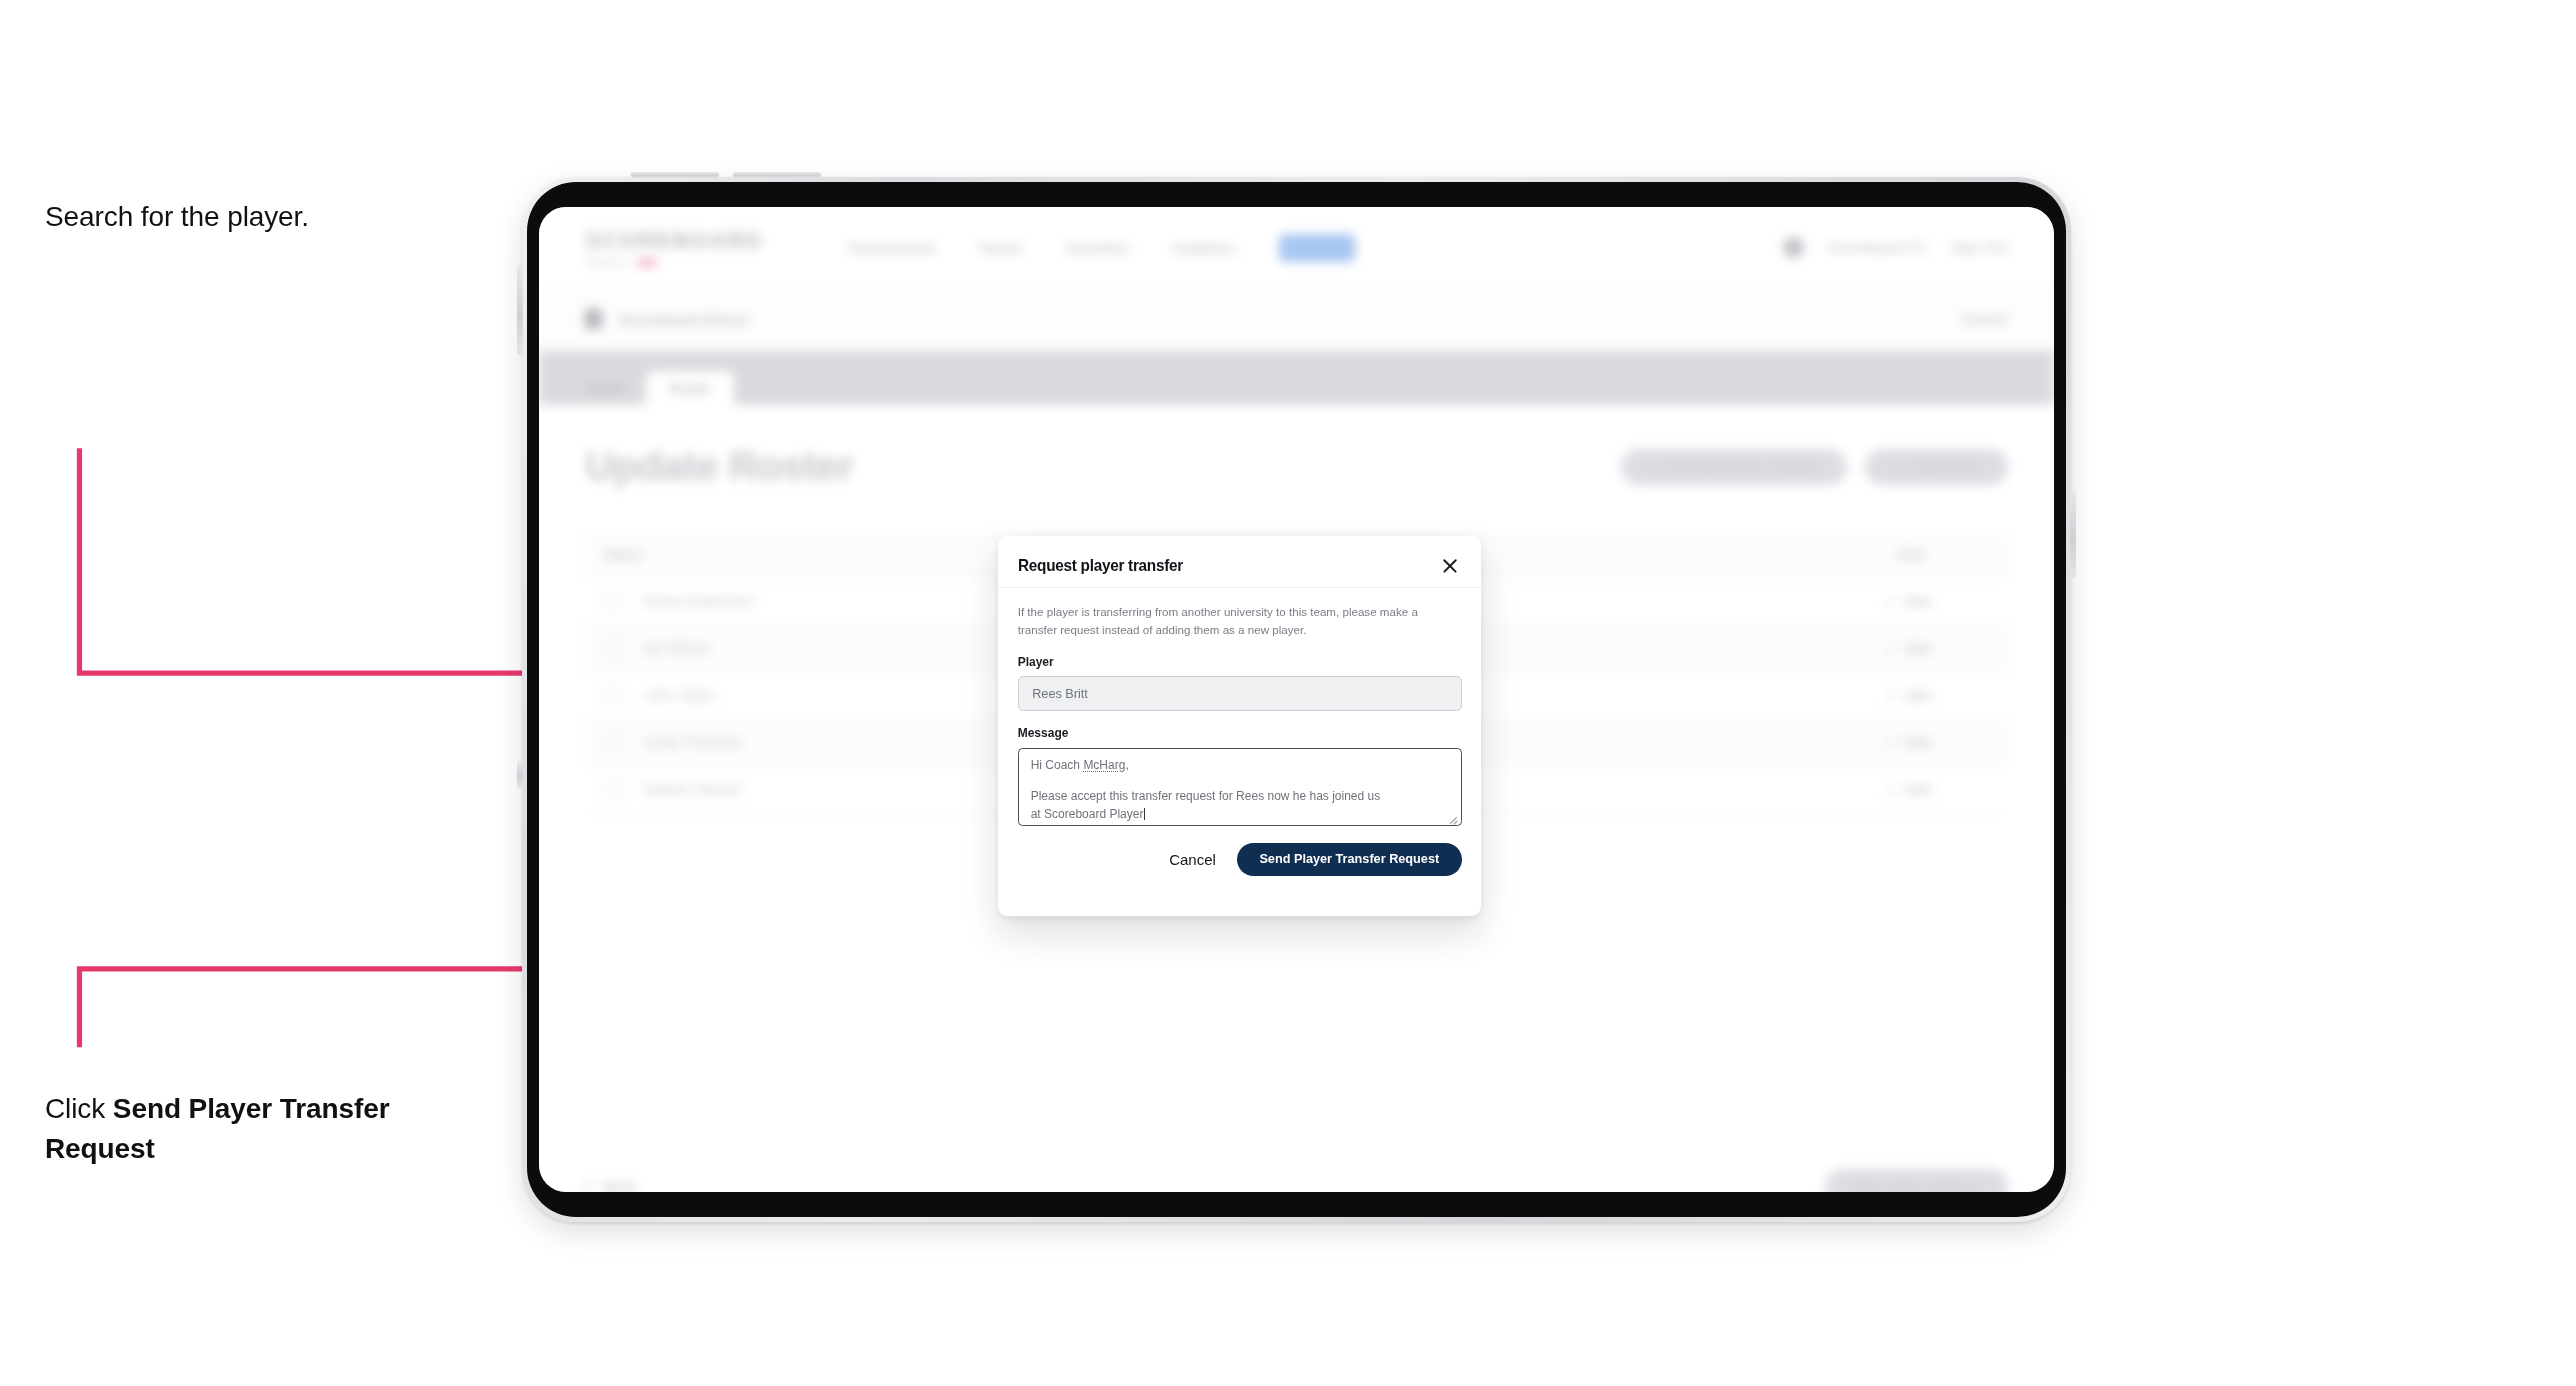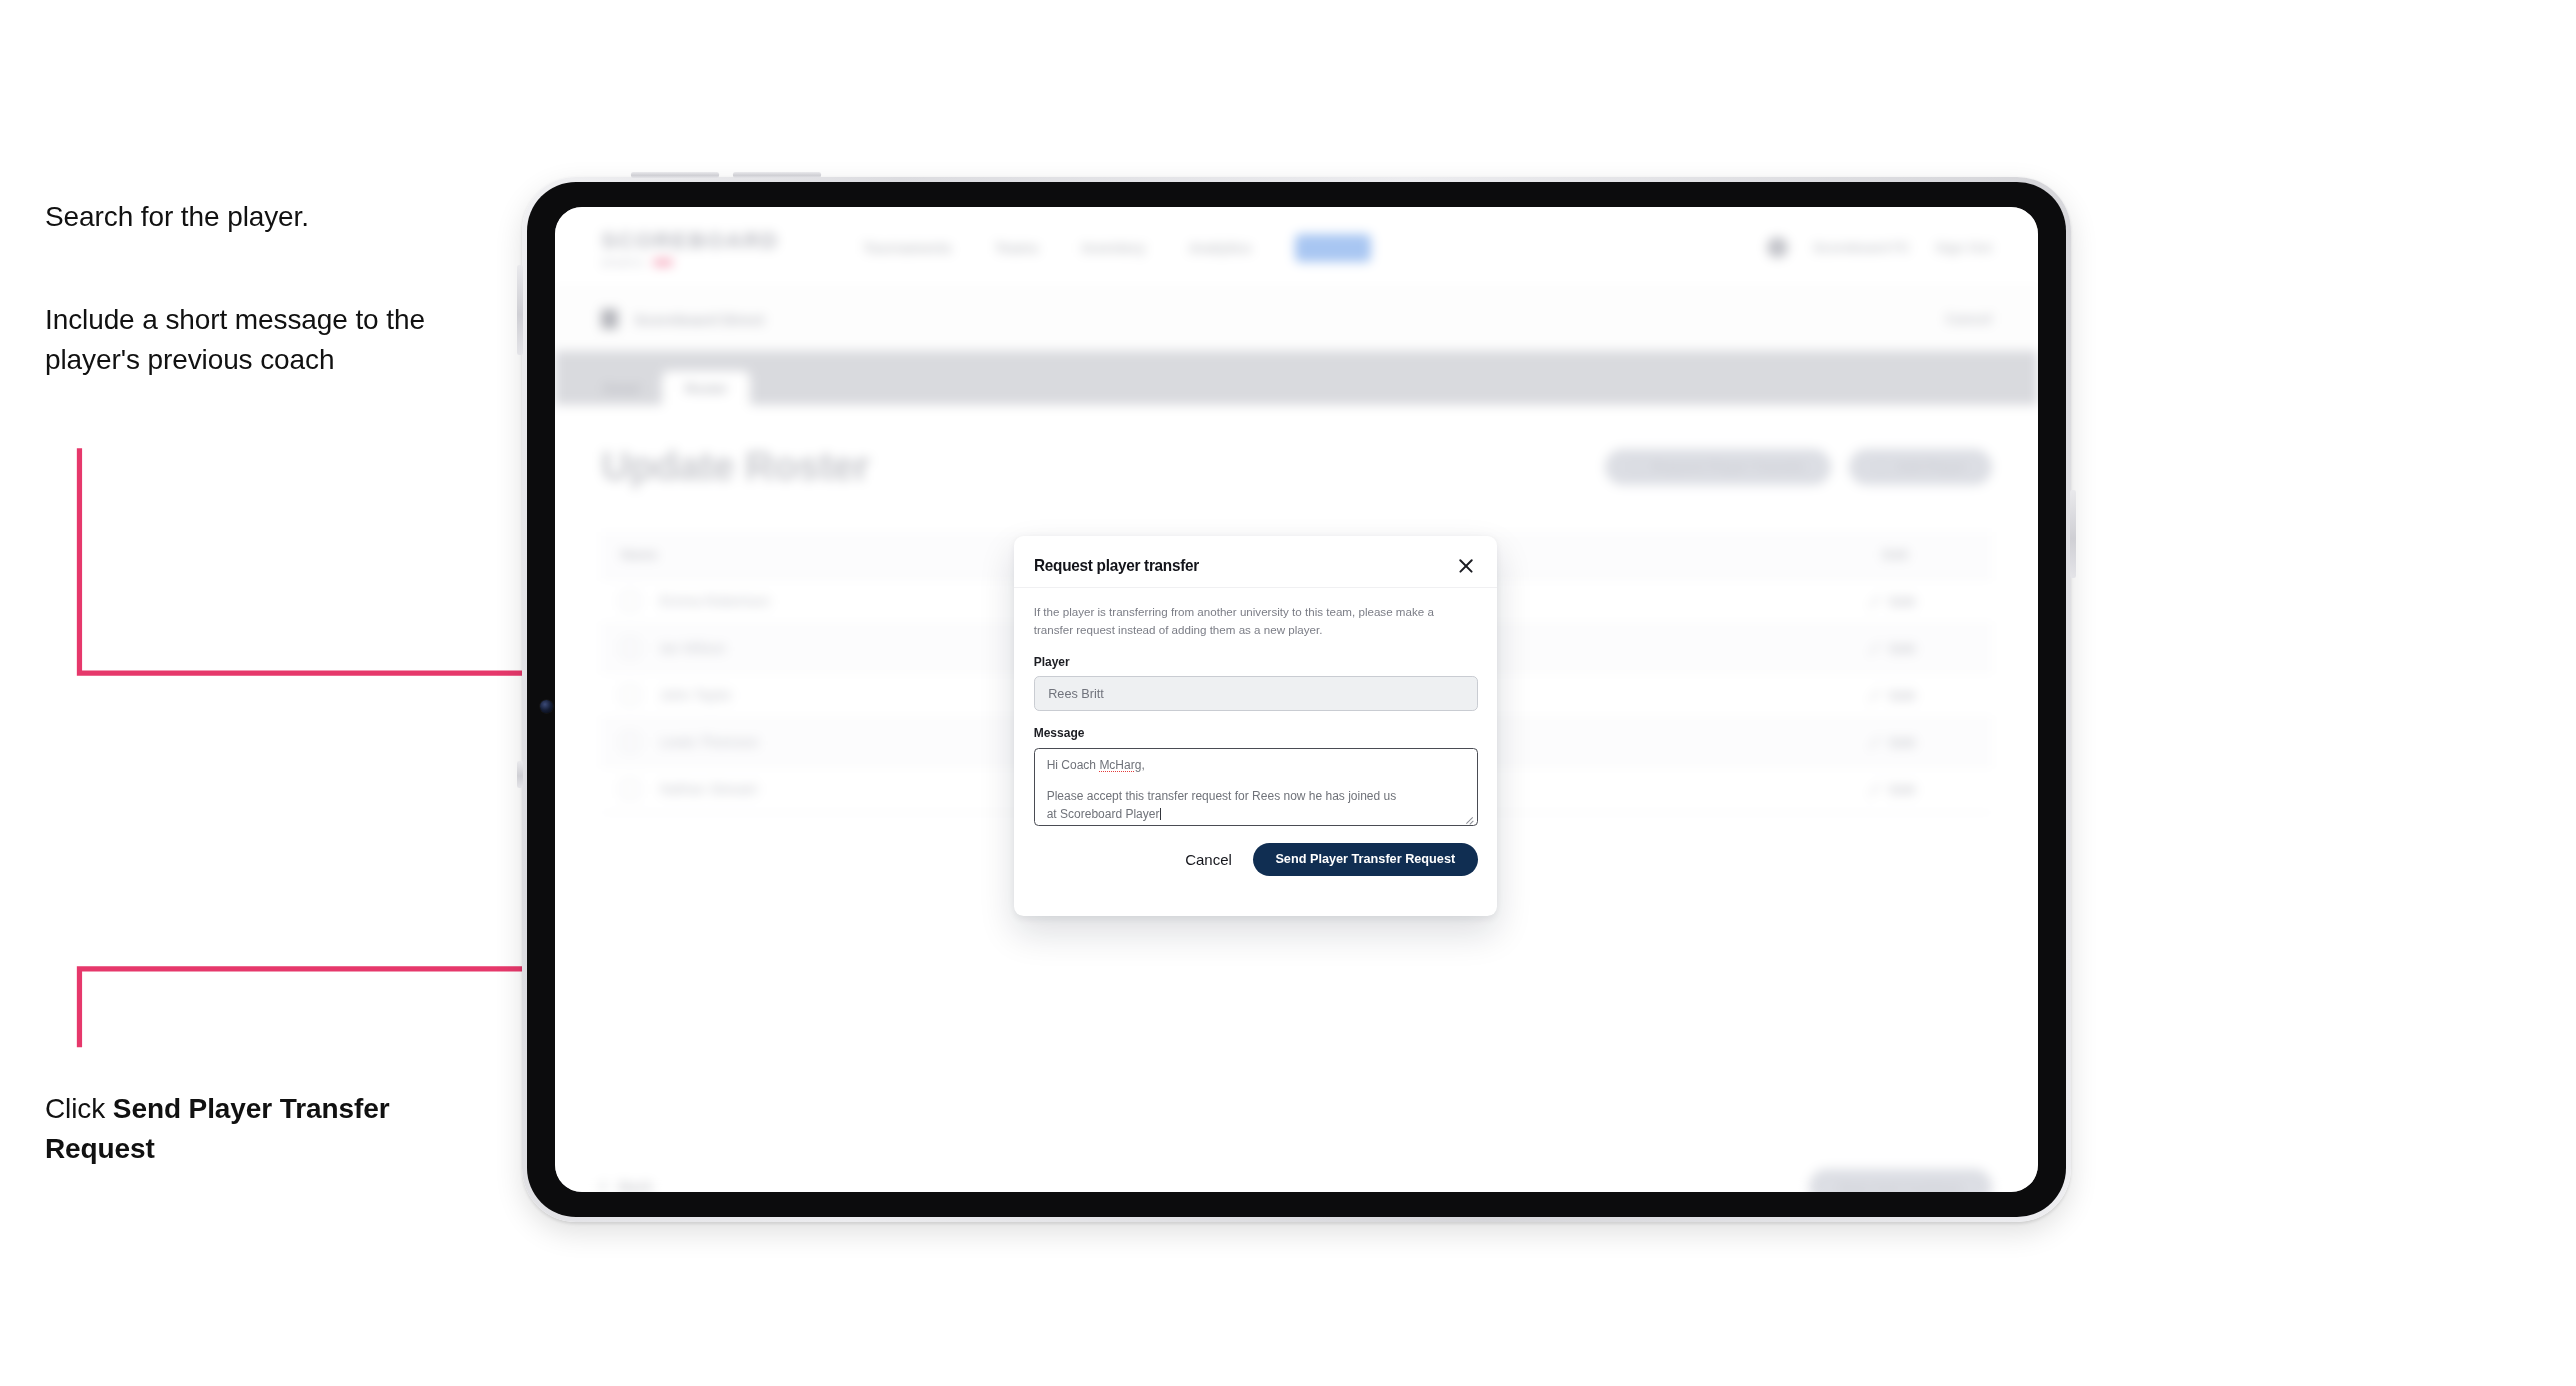--- a/index.html
+++ b/index.html
@@ -73,21 +73,21 @@
     background: linear-gradient(118deg, #f1f1f3 0%, #dcdce0 18%, #ececef 42%, #d6d6da 72%, #eeeef1 100%);
     box-shadow: 0 1.5px 3px rgba(0,0,0,0.10), 0 10.5px 28.5px rgba(0,0,0,0.12);
     padding: 5.2px;
   }
   #tablet-inner {
     position: relative;
     width: 100%;
     height: 100%;
     border-radius: 49px;
     background: #0c0c0d;
-    padding: 25px 28px;
+    padding: 25px 12px;
   }
   #screen {
     position: relative;
     width: 100%;
     height: 100%;
     border-radius: 27px;
     background: #ffffff;
     overflow: hidden;
   }
 
@@ -457,21 +457,20 @@
     font-family: "Liberation Sans", sans-serif;
   }
 </style>
 </head>
 <body>
 
 <div id="stage">
 
   <div class="annot" id="annot-top-1">Search for the player.</div>
 
-  <div class="annot" id="annot-top-2">Include a short message to the player's previous coach</div>
 
   <div class="annot" id="annot-bottom"><span>Click </span><span class="strong">Send Player Transfer Request</span></div>
 
   <svg class="pink-svg" viewBox="0 0 3440 1851" xmlns="http://www.w3.org/2000/svg">
 
     <path d="M 106 602 L 106 899 L 1360 899" fill="none" stroke="#e6386b" stroke-width="7" stroke-linecap="square"></path>
     <path d="M 1322 866 L 1365 899 L 1322 932" fill="none" stroke="#e6386b" stroke-width="8" stroke-linecap="round" stroke-linejoin="round"></path>
 
     <path d="M 106 1395 L 106 1294 L 1890 1294 L 1890 1185" fill="none" stroke="#e6386b" stroke-width="7" stroke-linecap="square"></path>
     <path d="M 1855 1222 L 1890 1178 L 1925 1222" fill="none" stroke="#e6386b" stroke-width="8" stroke-linecap="round" stroke-linejoin="round"></path>

